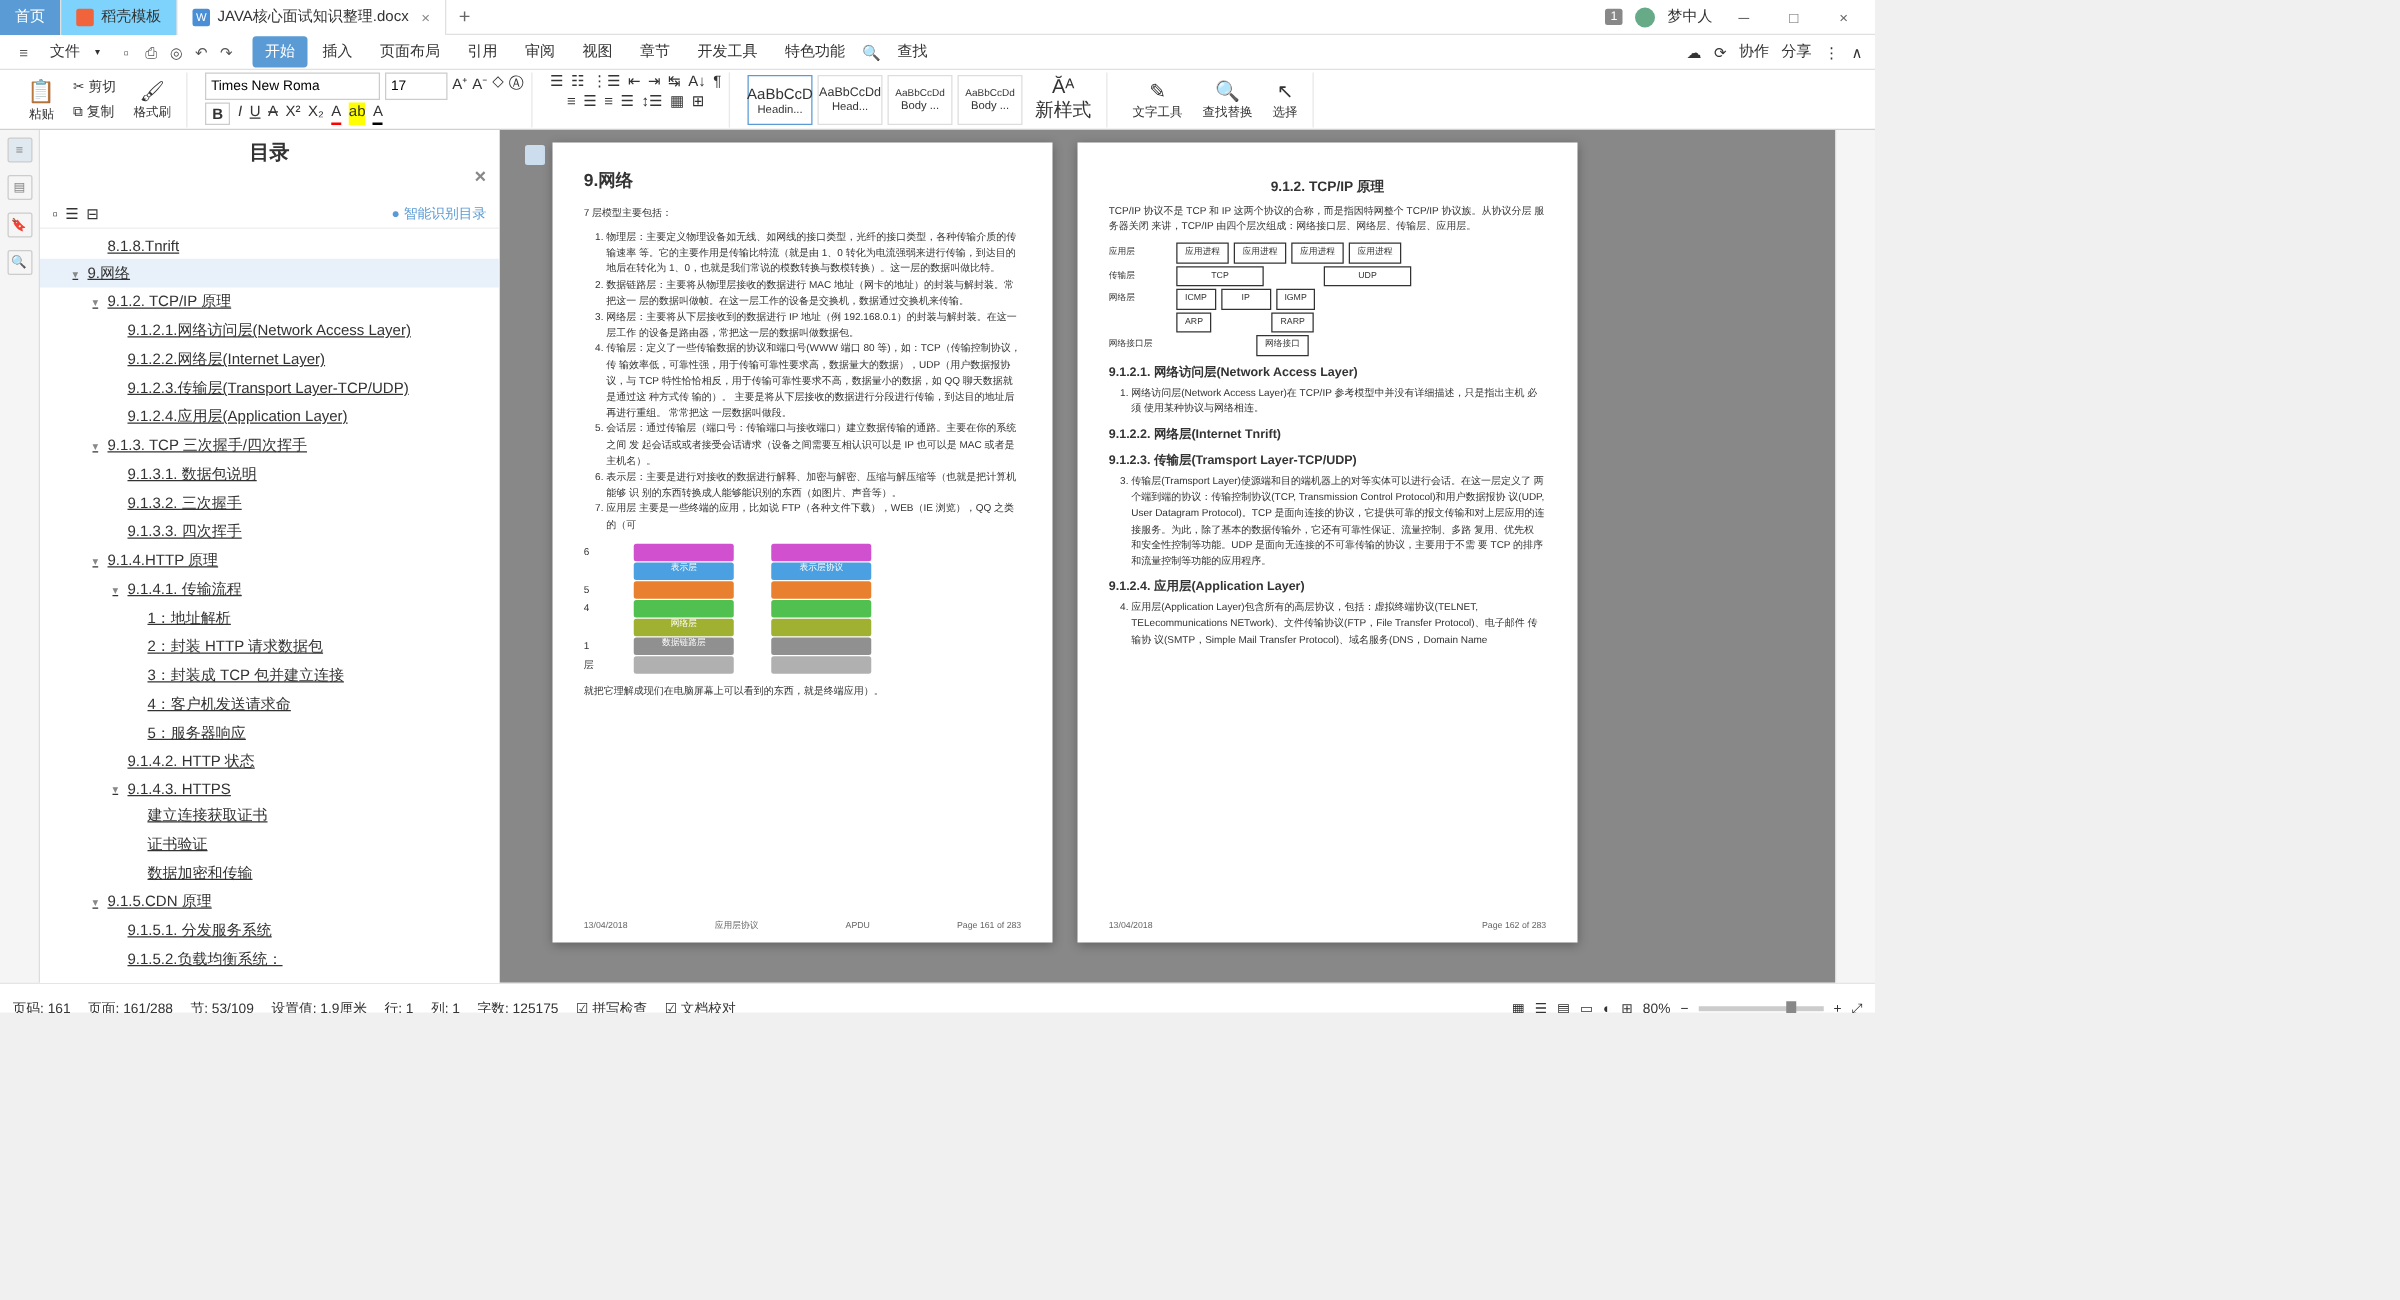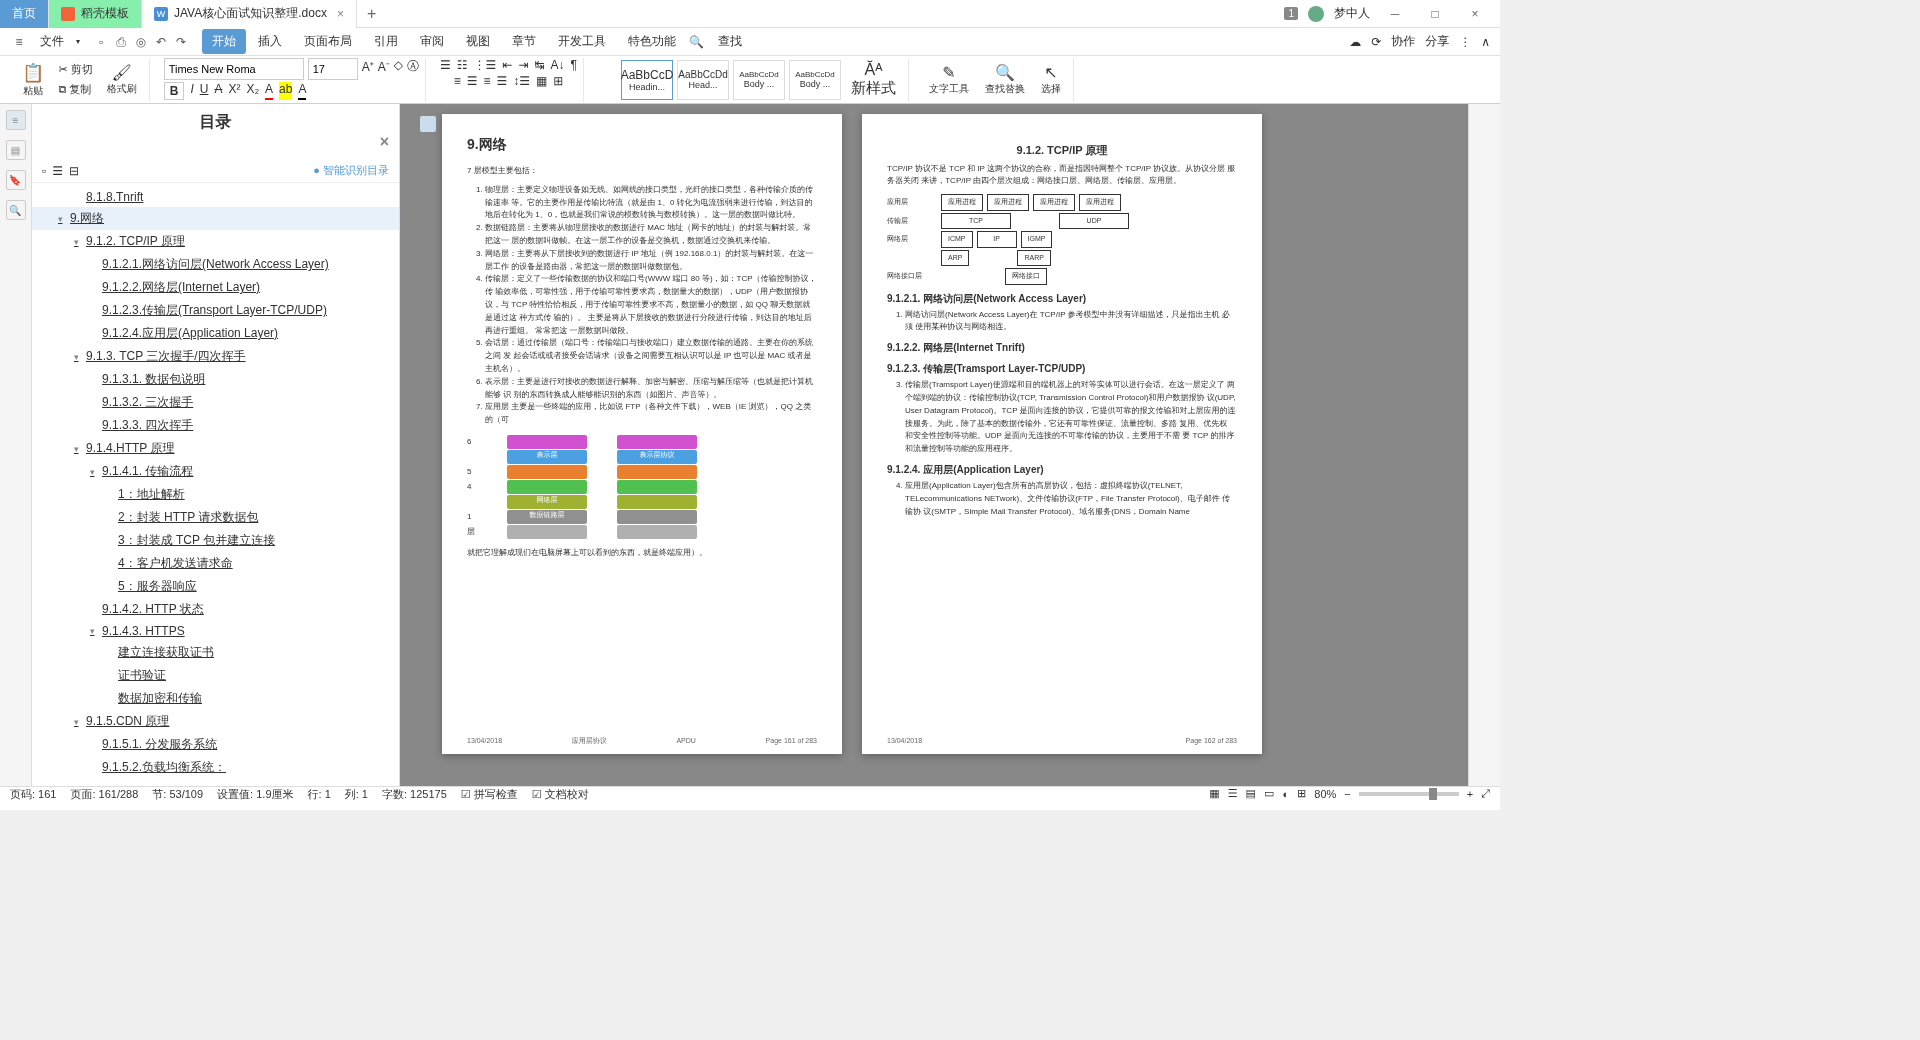--- a/index.html
+++ b/index.html
@@ -2,21 +2,21 @@
 <html><head>
 <meta charset="utf-8">
 <style>
 * { box-sizing: border-box; margin: 0; padding: 0; font-family: "Microsoft YaHei", Arial, sans-serif; }
 body { width: 1500px; height: 810px; background: #f0f0f0; overflow: hidden; font-size: 12px; color: #333; }
 
 
 .titlebar { height: 28px; background: #fff; display: flex; align-items: center; border-bottom: 1px solid #e0e0e0; }
 .tab { height: 28px; display: flex; align-items: center; padding: 0 12px; border-right: 1px solid #e0e0e0; cursor: pointer; }
 .tab.home { background: #5a9bd5; color: #fff; }
-.tab.template { background: #86efac; }
+.tab.template { background: #7dd3fc; }
 .tab.active { background: #fff; }
 .tab-icon { width: 14px; height: 14px; margin-right: 6px; display: inline-block; }
 .tab-close { margin-left: 10px; color: #888; }
 .tab-new { padding: 0 10px; font-size: 16px; color: #666; }
 .titlebar-right { margin-left: auto; display: flex; align-items: center; gap: 10px; padding-right: 10px; }
 .win-btn { width: 30px; height: 20px; display: flex; align-items: center; justify-content: center; color: #666; }
 
 
 .menubar { height: 28px; background: #fff; display: flex; align-items: center; border-bottom: 1px solid #e0e0e0; padding: 0 10px; gap: 2px; }
 .menu-icon { width: 18px; height: 18px; display: flex; align-items: center; justify-content: center; color: #555; }
@@ -25,21 +25,21 @@
 .menubar-right { margin-left: auto; display: flex; align-items: center; gap: 10px; }
 
 
 .ribbon { height: 48px; background: #fff; display: flex; align-items: center; padding: 0 10px; border-bottom: 1px solid #d0d0d0; gap: 8px; }
 .ribbon-group { display: flex; align-items: center; gap: 4px; padding: 0 6px; border-right: 1px solid #e8e8e8; height: 44px; }
 .ribbon-btn { display: flex; flex-direction: column; align-items: center; padding: 2px 6px; cursor: pointer; }
 .ribbon-btn-sm { display: flex; align-items: center; padding: 2px 4px; cursor: pointer; font-size: 11px; }
 .font-name { width: 140px; height: 22px; border: 1px solid #ccc; padding: 0 4px; font-size: 11px; }
 .font-size { width: 50px; height: 22px; border: 1px solid #ccc; padding: 0 4px; font-size: 11px; }
 .style-preview { width: 52px; height: 40px; border: 1px solid #ddd; display: flex; flex-direction: column; align-items: center; justify-content: center; font-size: 9px; cursor: pointer; }
-.style-preview.selected { border: 1px solid #5a9bd5; margin-left: 23px; }
+.style-preview.selected { border: 1px solid #5a9bd5; }
 .style-sample { font-size: 12px; }
 
 
 .main { display: flex; height: calc(100% - 28px - 28px - 48px - 24px); }
 
 
 .iconstrip { width: 32px; background: #f5f5f5; border-right: 1px solid #ddd; display: flex; flex-direction: column; align-items: center; padding-top: 6px; gap: 10px; }
 .strip-icon { width: 20px; height: 20px; border: 1px solid #ccc; border-radius: 2px; display:flex; align-items:center; justify-content:center; font-size:10px; color:#888;}
 
 
@@ -70,21 +70,21 @@
 .page-footer { position: absolute; bottom: 8px; left: 25px; right: 25px; display: flex; justify-content: space-between; font-size: 7px; color: #666; }
 .layer-row { display: flex; align-items: center; gap: 30px; margin: 1px 0; }
 .layer-num { width:10px; font-size:8px;}
 .layer-box { width: 80px; height: 14px; border-radius: 2px; }
 .tcpip-box{border:1px solid #333; padding:2px 6px; font-size:7px; display:inline-block;}
 
 
 .rightstrip { width: 32px; background: #f5f5f5; border-left: 1px solid #ddd; }
 
 
-.statusbar { height: 40px; background: #fff; border-top: 1px solid #ddd; display: flex; align-items: flex-start; padding: 0 10px; font-size: 11px; gap: 14px; }
+.statusbar { height: 40px; background: #fff; border-top: 1px solid #ddd; display: flex; align-items: center; padding: 0 10px; font-size: 11px; gap: 14px; }
 .statusbar-right { margin-left: auto; display: flex; align-items: center; gap: 8px; }
 .zoom-slider { width: 100px; height: 4px; background: #ccc; position: relative; }
 .zoom-thumb { width: 8px; height: 12px; background: #888; position: absolute; top: -4px; left: 70px; }
 </style>
 </head>
 <body>
 
 <div class="titlebar">
   <div class="tab home">
       <span>首页</span>

